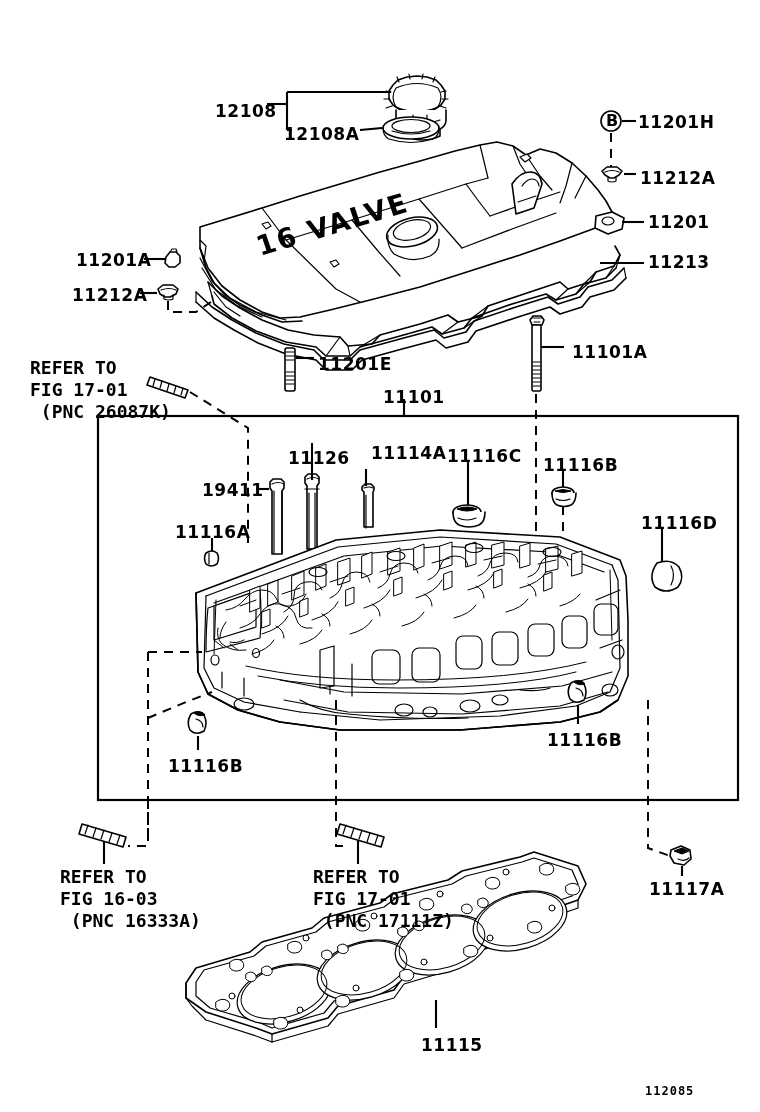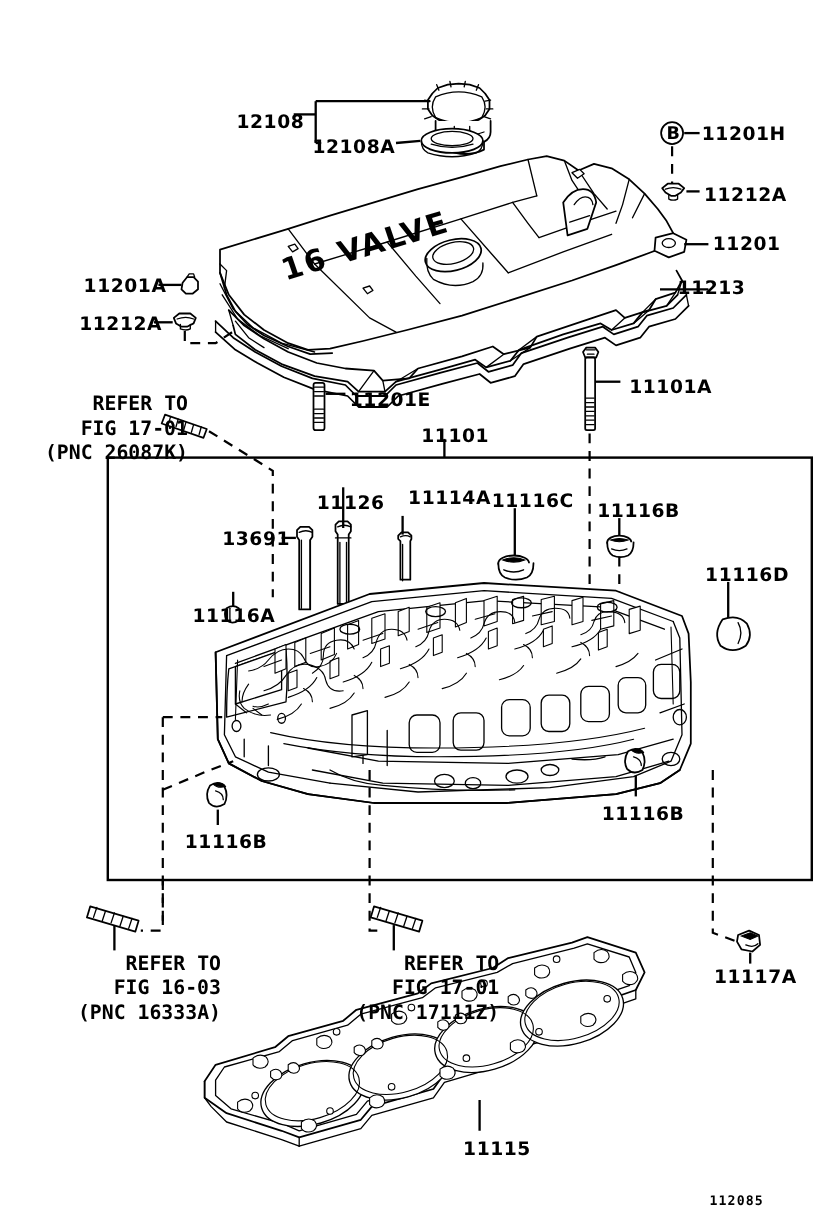--- a/index.html
+++ b/index.html
@@ -2,21 +2,21 @@
 <html><head>
 <meta charset="utf-8">
 <title>Cylinder Head Parts Diagram</title>
 <style>
   html,body{margin:0;padding:0;background:#ffffff;}
   body{
     width:760px;height:1112px;
     font-family:"DejaVu Sans Mono","Liberation Mono",monospace;
     color:#000;overflow:hidden;position:relative;
   }
-  #sheet{position:relative;width:760px;height:1112px;background:#fff;text-align:right;}
+  #sheet{position:relative;width:760px;height:1112px;background:#fff;}
   #art{position:absolute;left:0;top:0;width:760px;height:1112px;}
   .lbl{
     position:absolute;
     font-family:"DejaVu Sans","Liberation Sans",sans-serif;
     font-weight:bold;
     font-size:17px;
     letter-spacing:0.5px;
     white-space:pre;
     line-height:1.15;
     color:#000;
@@ -493,33 +493,33 @@
     <path class="lead" d="M436 1000 L436 1028"></path>
 
   </svg>
 
   <div id="labels">
       <div class="lbl" style="left: 215px; top: 102px;">12108</div>
       <div class="lbl" style="left: 284px; top: 125px;">12108A</div>
       <div class="lbl" style="left: 638px; top: 113px;">11201H</div>
       <div class="lbl" style="left: 640px; top: 169px;">11212A</div>
       <div class="lbl" style="left: 648px; top: 213px;">11201</div>
-      <div class="lbl" style="left: 616px; top: 253px;">11213</div>
+      <div class="lbl" style="left: 648px; top: 253px;">11213</div>
       <div class="lbl" style="left: 76px; top: 251px;">11201A</div>
       <div class="lbl" style="left: 72px; top: 286px;">11212A</div>
       <div class="lbl" style="left: 318px; top: 355px;">11201E</div>
       <div class="lbl" style="left: 572px; top: 343px;">11101A</div>
       <div class="lbl" style="left: 383px; top: 388px;">11101</div>
       <div class="lbl" style="left: 288px; top: 429px; margin-top: 20px;">11126</div>
       <div class="lbl" style="left: 331px; top: 444px; margin-left: 40px;">11114A</div>
       <div class="lbl" style="left: 447px; top: 447px;">11116C</div>
       <div class="lbl" style="left: 543px; top: 456px;">11116B</div>
-      <div class="lbl" style="left: 202px; top: 481px;">13691</div>
+      <div class="lbl" style="left: 202px; top: 481px;">19411</div>
       <div class="lbl" style="left: 641px; top: 514px;">11116D</div>
-      <div class="lbl" style="left: 175px; top: 523px; margin-top: 28px;">11116A</div>
+      <div class="lbl" style="left: 175px; top: 523px;">11116A</div>
       <div class="lbl" style="left: 547px; top: 731px;">11116B</div>
       <div class="lbl" style="left: 168px; top: 757px;">11116B</div>
       <div class="lbl" style="left: 649px; top: 880px;">11117A</div>
       <div class="lbl" style="left: 421px; top: 1036px;">11115</div>
       <div class="lbl refer" style="left: 30px; top: 357px;"><div>REFER TO</div><div>FIG 17-01</div><div> (PNC 26087K)</div></div>
       <div class="lbl refer" style="left: 60px; top: 866px;"><div>REFER TO</div><div>FIG 16-03</div><div> (PNC 16333A)</div></div>
       <div class="lbl refer" style="left: 313px; top: 866px;"><div>REFER TO</div><div>FIG 17-01</div><div> (PNC 17111Z)</div></div>
       <div class="lbl small" style="left: 606px; top: 112px;">B</div>
     </div>
 

